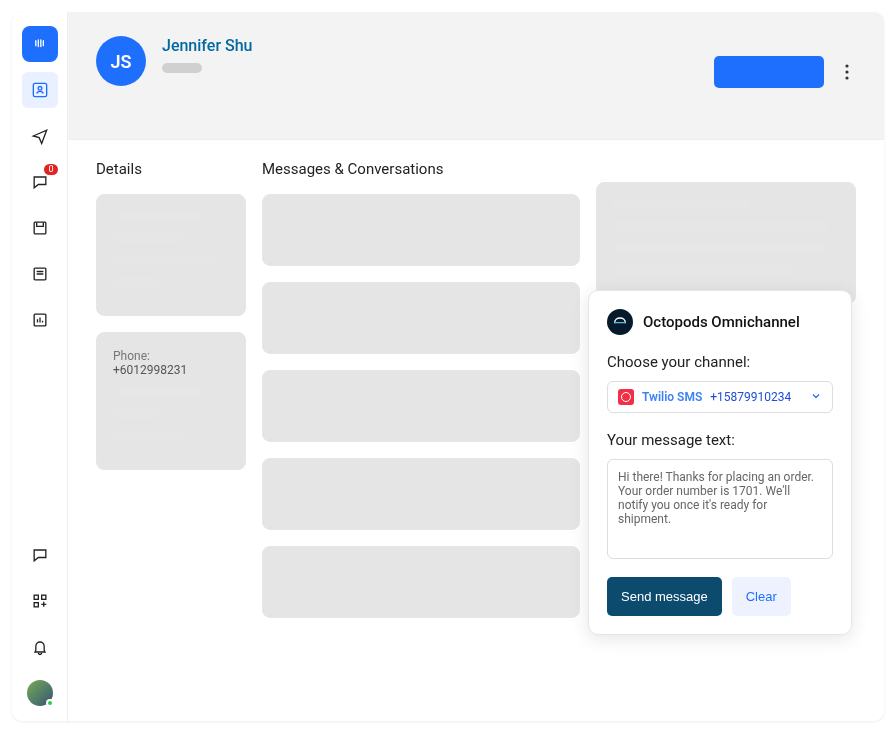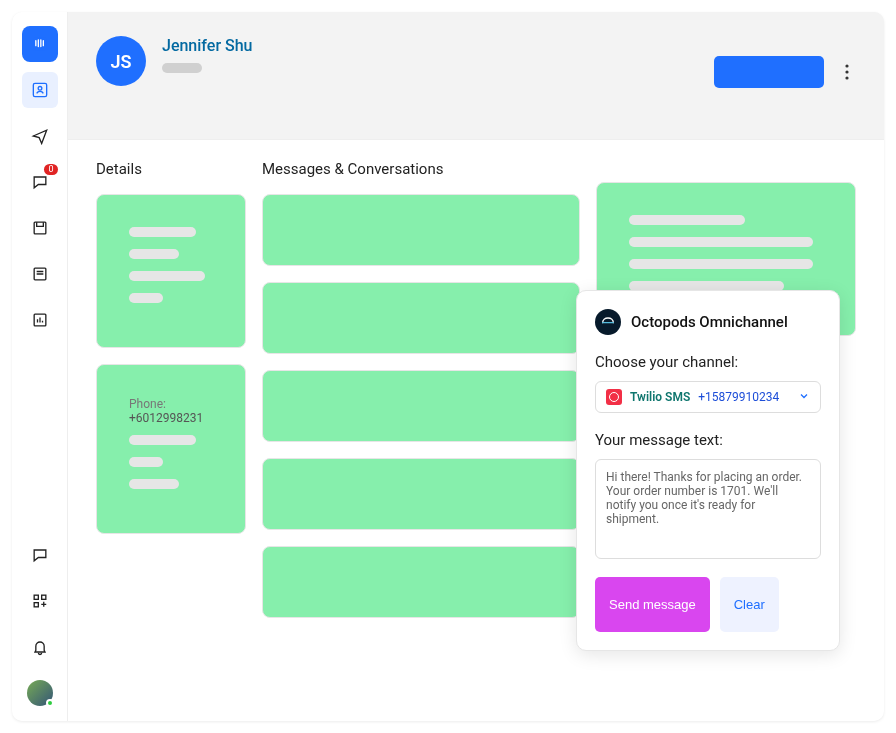--- a/index.html
+++ b/index.html
@@ -27,43 +27,43 @@
 .more-btn { width: 18px; height: 32px; display:flex; align-items:center; justify-content:center; color:#333; cursor:pointer; }
 .more-btn svg { width:4px; height:16px; }
 
 .content { flex: 1; background: #fff; padding: 20px 28px; display: flex; gap: 16px; position: relative; }
 .col-left { width: 150px; }
 .col-mid { flex: 1; }
 .col-right { width: 260px; }
 
 .section-title { font-size: 15px; color: #222; margin-bottom: 16px; }
 
-.card { border: 1px solid #e6e6e6; border-radius: 8px; padding: 32px; margin-bottom: 16px; background:#86efac; }
+.card { border: 1px solid #e6e6e6; border-radius: 8px; padding: 16px; margin-bottom: 16px; background:#e5e5e5; }
 .skel { height: 10px; background: #e6e6e6; border-radius: 5px; margin-bottom: 12px; }
 .sk-80 { width: 80%; } .sk-60 { width: 60%; } .sk-90 { width: 90%; } .sk-40 { width: 40%; } .sk-95 { width: 95%; }
 .col-mid .card { height: 72px; }
 
 .phone-row { font-size: 12px; color: #555; margin-bottom: 10px; }
 .phone-row .lbl { color:#777; margin-right:4px; }
 
-.widget { position: absolute; right: 44px; top: 150px; width: 264px; background: #fff; border: 1px solid #e6e6e6; border-radius: 10px; box-shadow: 0 4px 18px rgba(0,0,0,0.1); padding: 18px; }
+.widget { position: absolute; right: 32px; top: 150px; width: 264px; background: #fff; border: 1px solid #e6e6e6; border-radius: 10px; box-shadow: 0 4px 18px rgba(0,0,0,0.1); padding: 18px; }
 .widget-hdr { display: flex; align-items: center; gap: 10px; margin-bottom: 18px; }
 .widget-logo { width: 26px; height: 26px; border-radius: 50%; background: #071a2b; display:flex; align-items:center; justify-content:center; color:#fff; font-weight:700; font-size:14px; }
 .widget-title { font-size: 15px; font-weight: 500; color: #111; }
 .widget-lbl { font-size: 15px; color: #222; margin-bottom: 10px; }
 .channel-select { border: 1px solid #ddd; border-radius: 6px; padding: 7px 10px; display: flex; align-items: center; gap: 8px; font-size: 12px; margin-bottom: 18px; cursor:pointer; }
 .twilio-ico { width: 16px; height: 16px; background: #f22f46; border-radius: 3px; display:flex; align-items:center; justify-content:center; }
 .twilio-ico::after { content:""; width:8px; height:8px; border:1.5px solid #fff; border-radius:50%; }
-.channel-name { font-weight: 600; color:#0f766e; }
+.channel-name { font-weight: 600; color:#3b82f6; }
 .channel-num { color: #1d4ed8; }
 .chev { margin-left: auto; color: #1f6fff; }
 .msg-text { width: 100%; height: 100px; border: 1px solid #ddd; border-radius: 6px; padding: 10px; font-size: 12px; color: #666; resize: none; font-family: inherit; margin-bottom: 14px; }
 .widget-actions { display: flex; gap: 10px; }
-.btn-send { background: #d946ef; color: #fff; border: none; border-radius: 5px; padding: 8px 14px; font-size: 13px; font-weight: 500; cursor:pointer; }
-.btn-clear { background: #eef2ff; color: #1f6fff; border: none; border-radius: 5px; padding: 20px 14px; font-size: 13px; font-weight: 500; cursor:pointer; }
+.btn-send { background: #0c4a6e; color: #fff; border: none; border-radius: 5px; padding: 8px 14px; font-size: 13px; font-weight: 500; cursor:pointer; }
+.btn-clear { background: #eef2ff; color: #1f6fff; border: none; border-radius: 5px; padding: 12px 14px; font-size: 13px; font-weight: 500; cursor:pointer; }
 </style>
 </head>
 <body>
 
 <div class="app">
   <div class="sidebar">
     <div class="sidebar-item brand">
       <svg viewBox="0 0 24 24">
           <rect x="4" y="4" width="16" height="16" rx="3" fill="#1f6fff"></rect>
           <path d="M7 8v6M10 7v8M13 7v8M16 8v6" stroke="#fff" stroke-width="1.6" stroke-linecap="round"></path>

